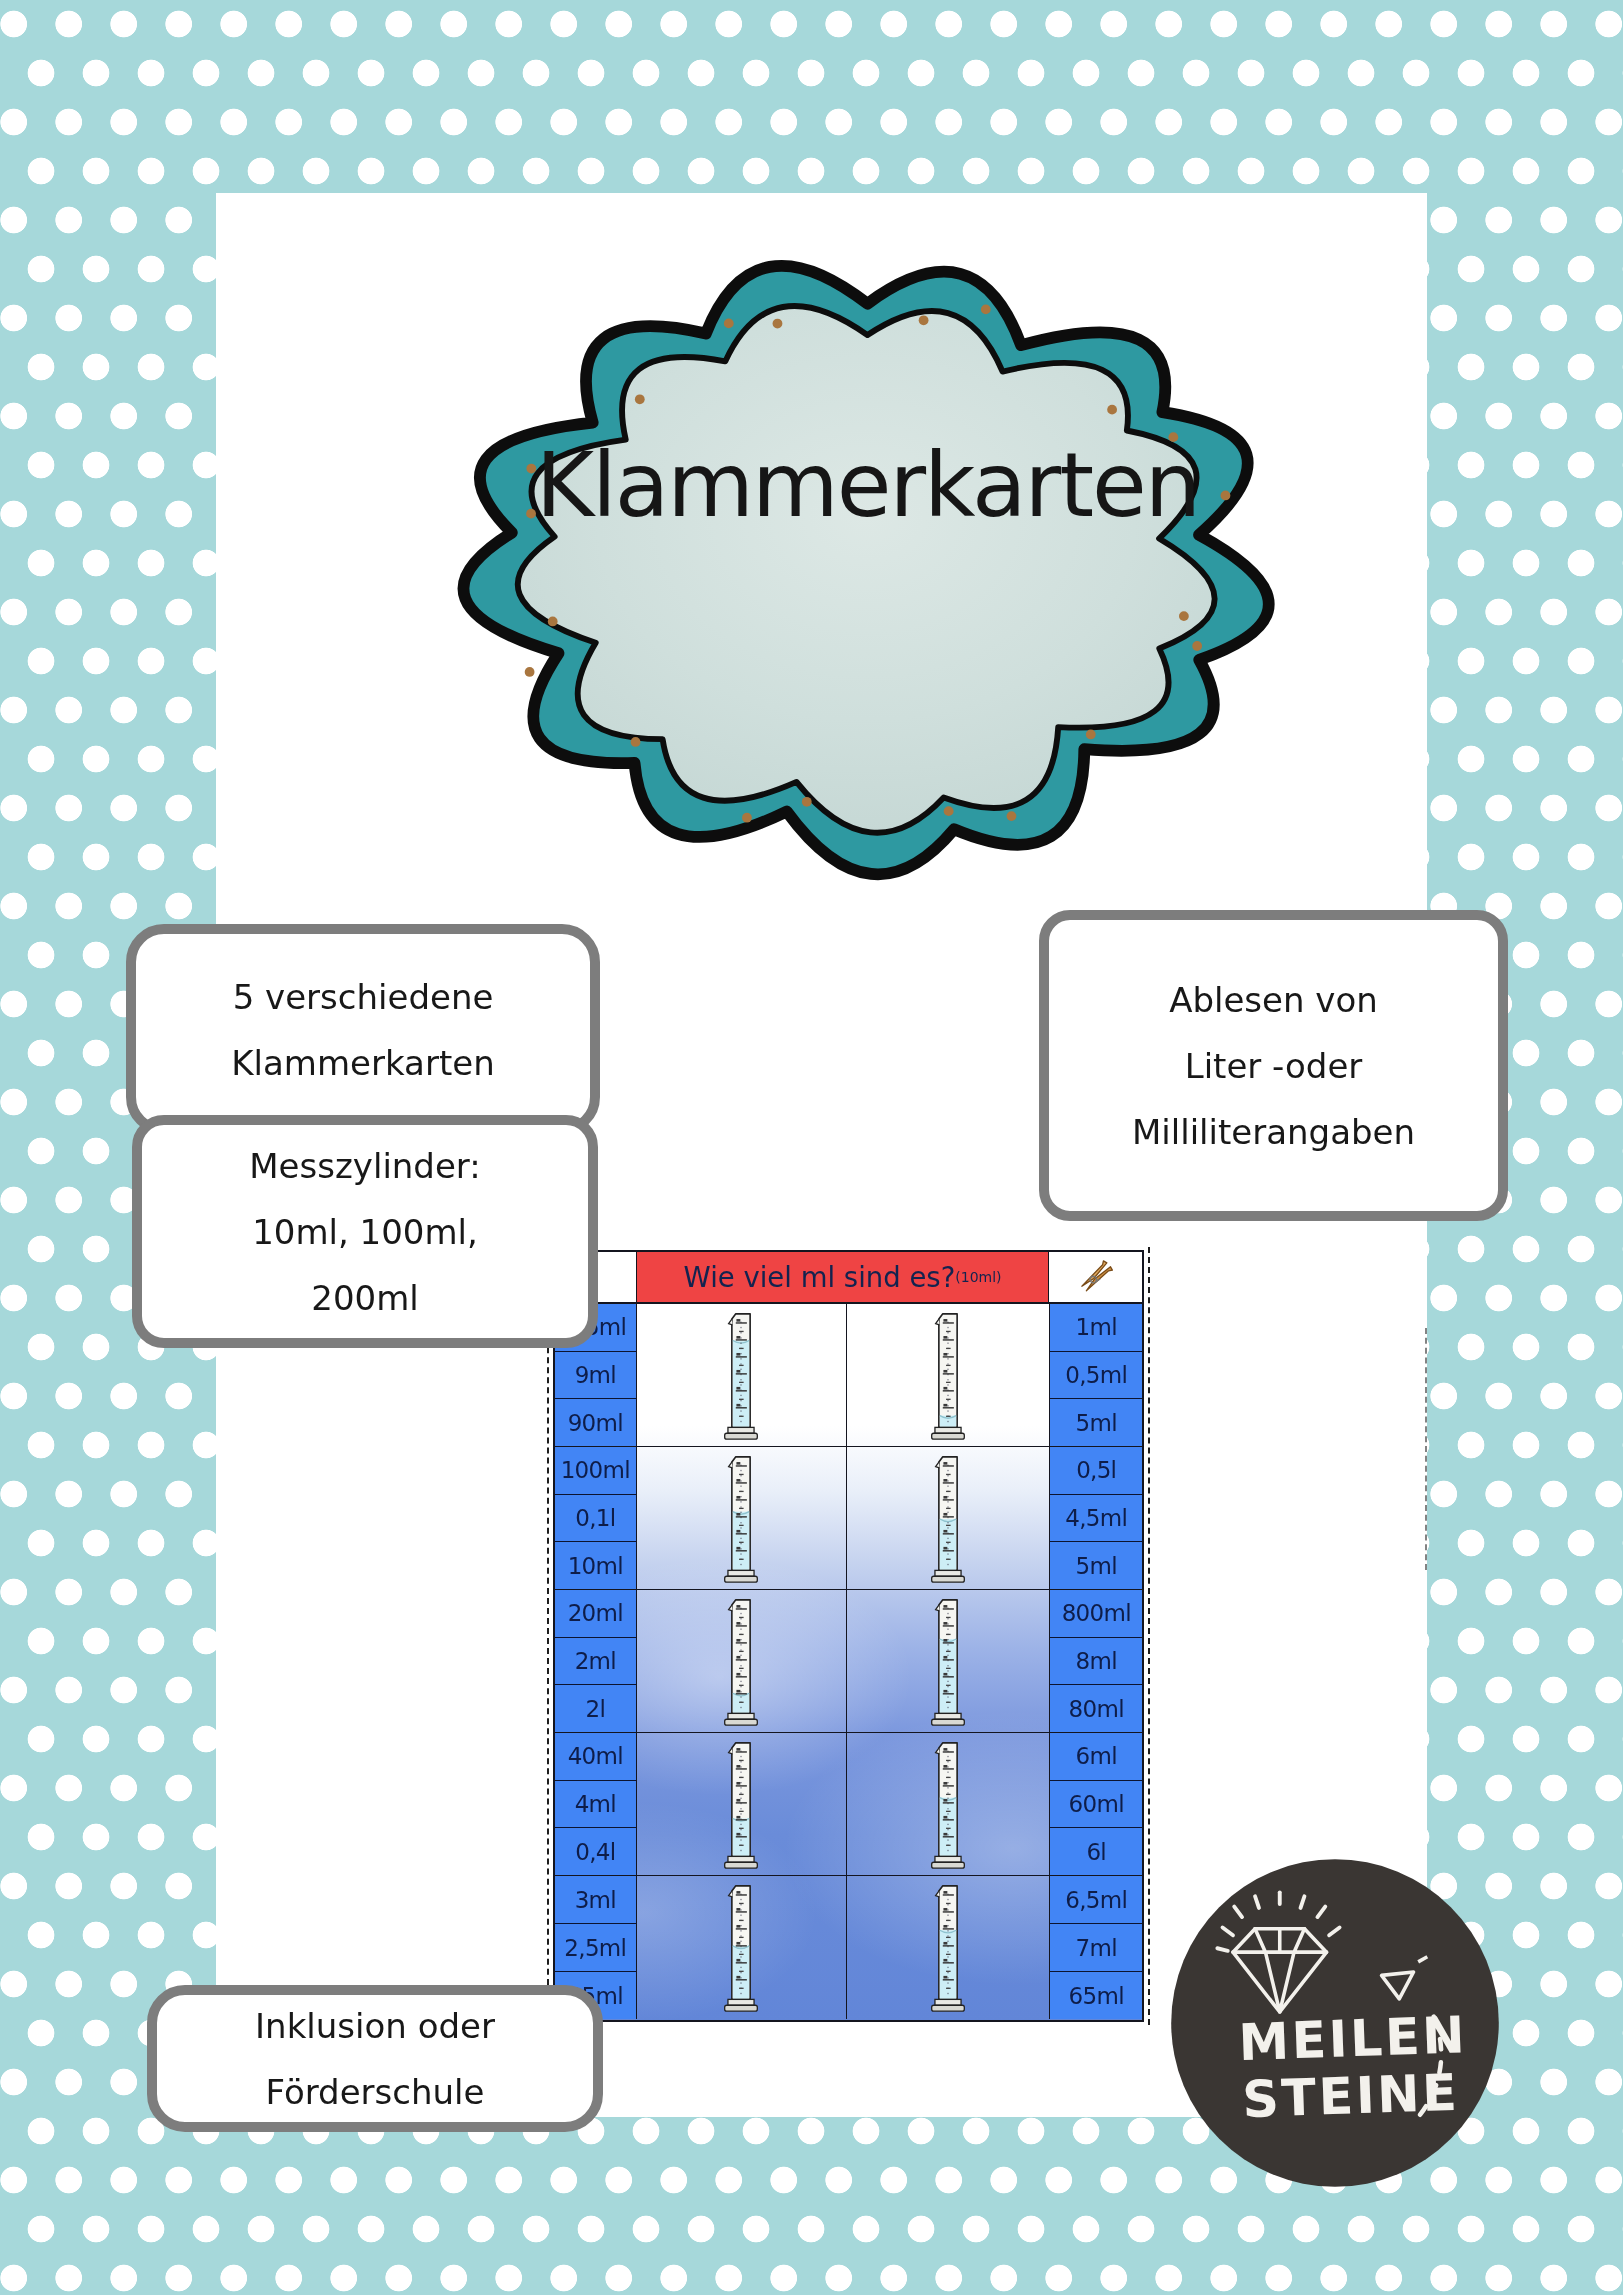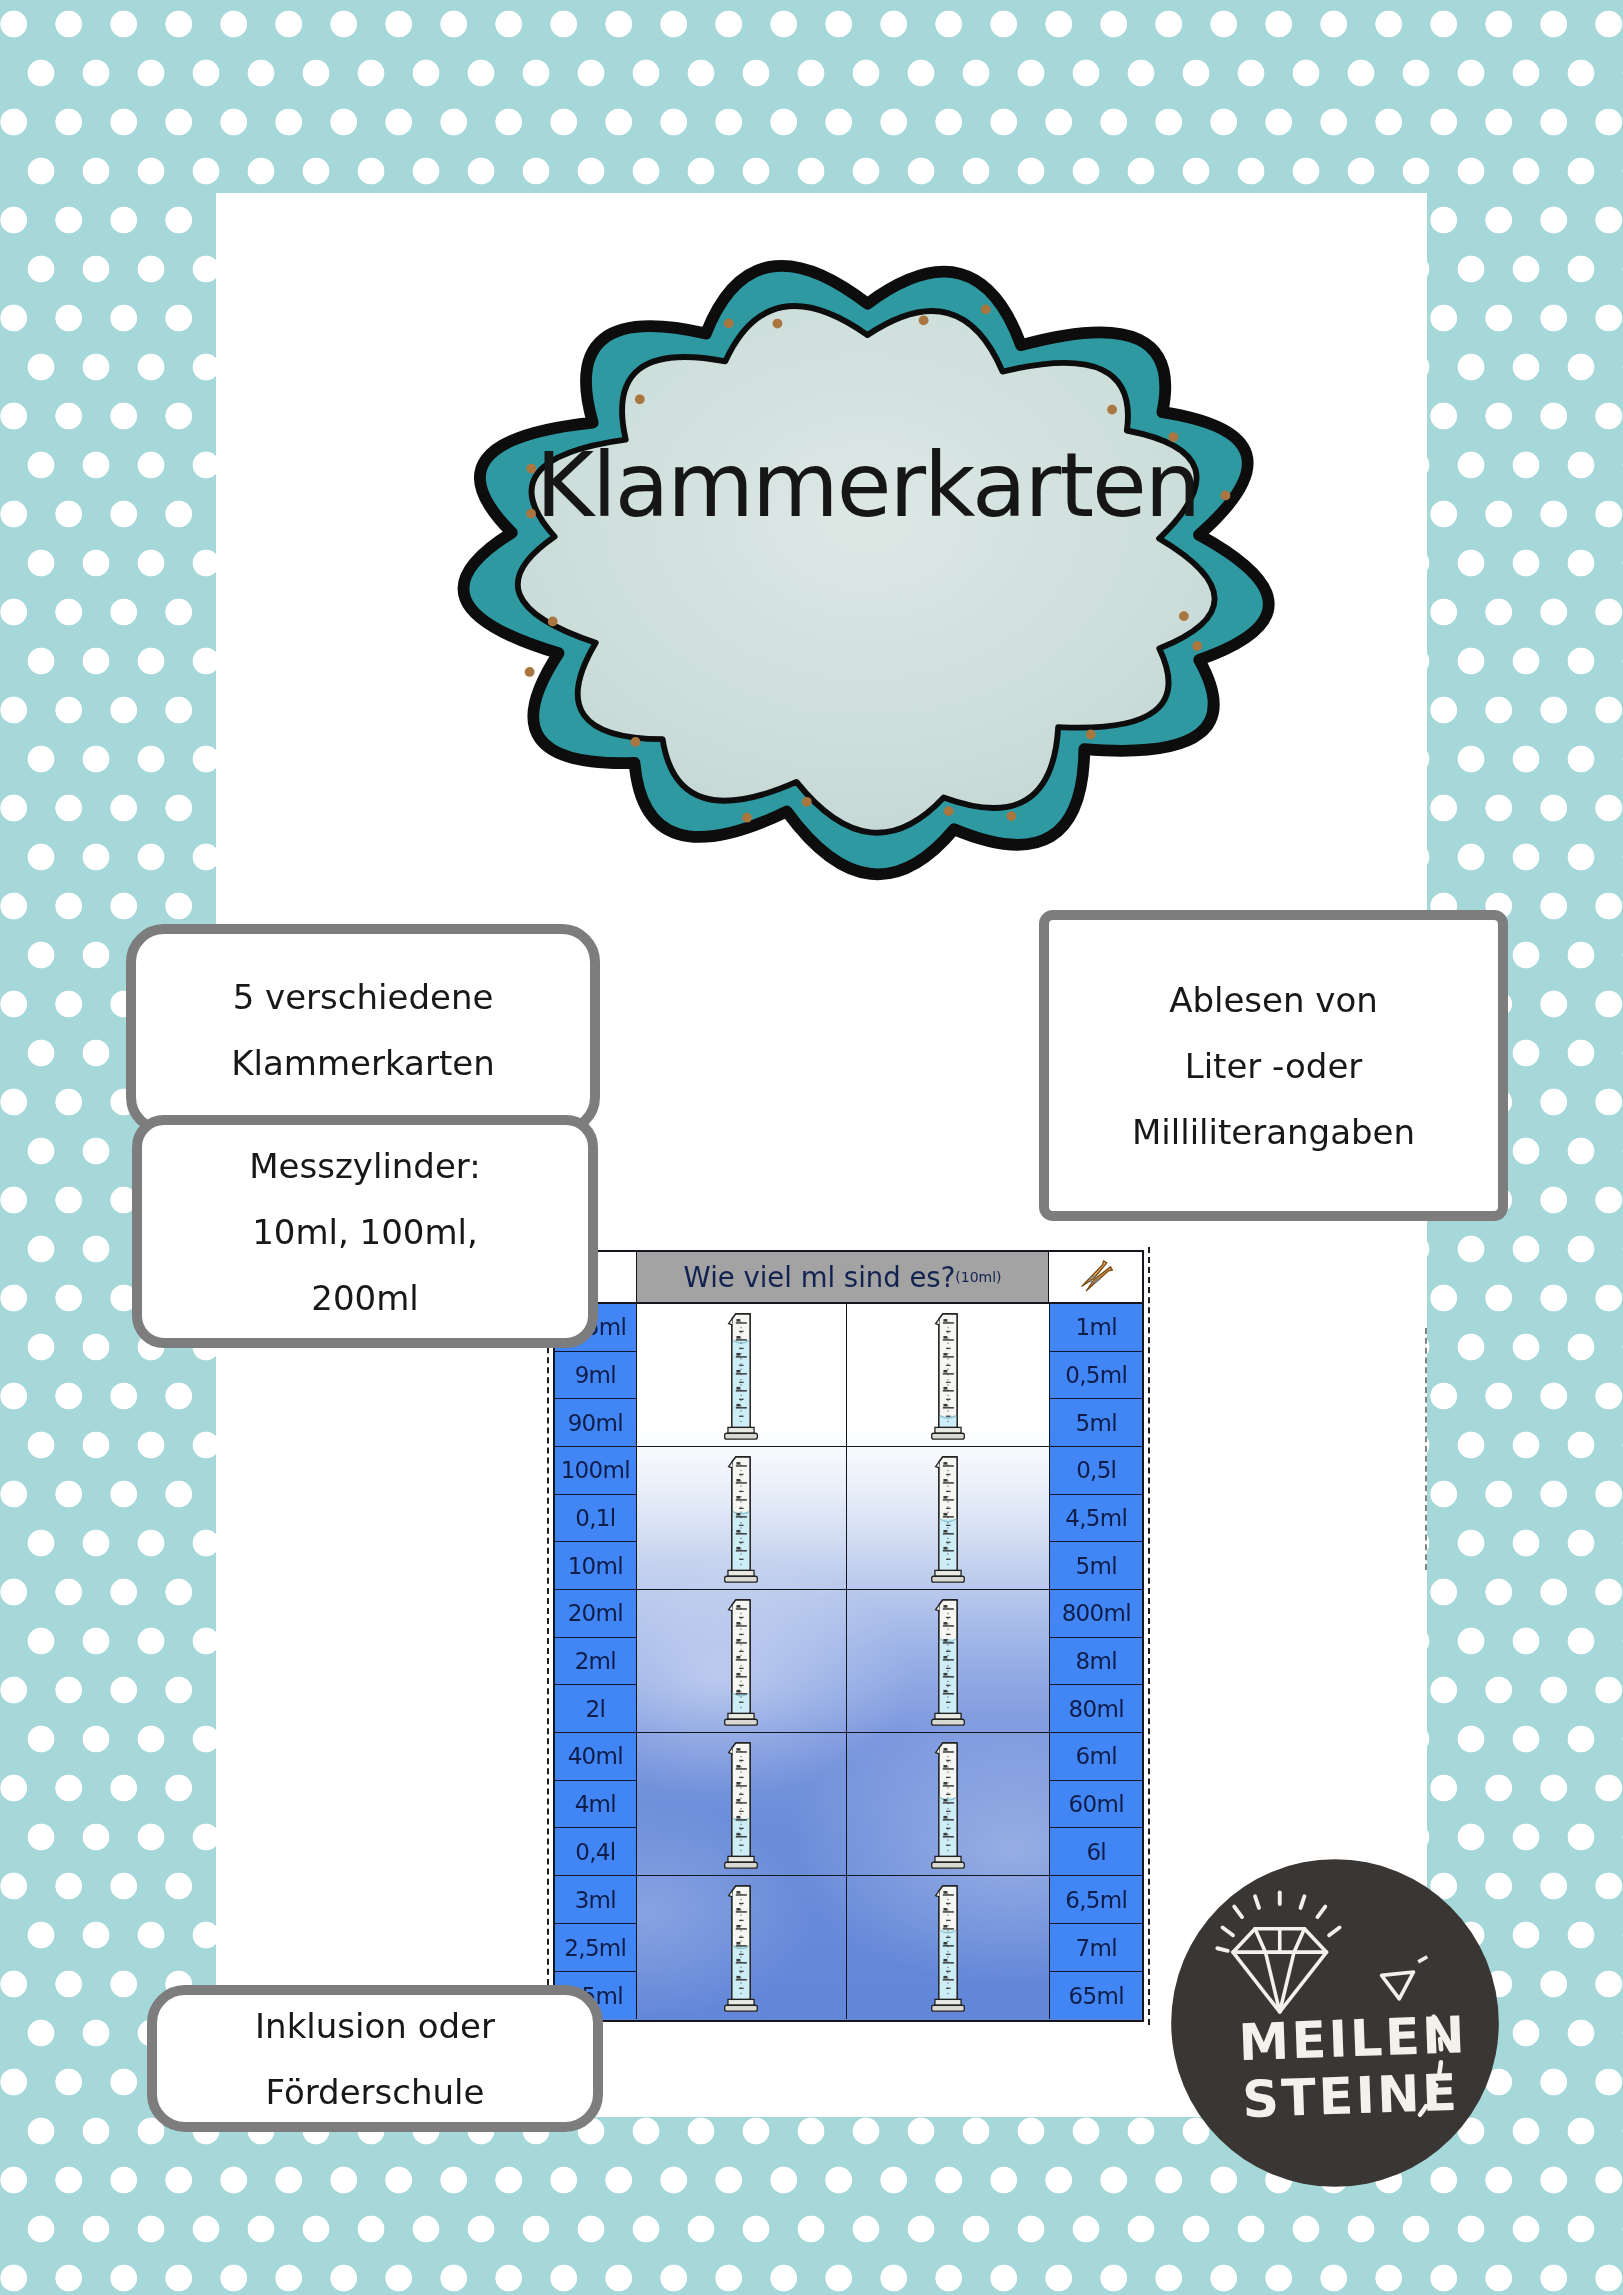--- a/index.html
+++ b/index.html
@@ -22,33 +22,33 @@
   .t1{top:436px;}
   .t2{top:633px;}
 
   
   .ibox{position:absolute;background:#ffffff;border:10.5px solid #7d7d7d;border-radius:38px;
     display:flex;flex-direction:column;justify-content:center;align-items:center;z-index:4;
     color:#181818;text-align:center;box-sizing:border-box;}
   .ibox .ln{font-size:34px;line-height:66px;white-space:nowrap;}
   .box1{left:126px;top:924px;width:474px;height:211px;}
   .box2{left:132px;top:1115px;width:466px;height:233px;border-radius:32px;}
-  .box3{left:1039px;top:910px;width:469px;height:311px;border-radius:14px;}
+  .box3{left:1039px;top:910px;width:469px;height:311px;border-radius:31px;}
   .box4{left:147px;top:1985px;width:456px;height:147px;}
 
   
   .worksheet{position:absolute;left:553px;top:1250px;width:591px;height:772px;z-index:2;
     box-sizing:border-box;border:2px solid #14151f;background:#fff;}
   .cut-v{position:absolute;width:0;top:1247px;height:778px;border-left:2px dashed #1c1c1c;z-index:2;}
   .cut-left{left:547px;}
   .cut-right{left:1148px;}
   .ws-header{display:flex;height:52px;box-sizing:border-box;border-bottom:2px solid #14151f;background:#fff;}
   .wsh-cell{box-sizing:border-box;height:100%;}
   .wsh-blank{width:82px;border-right:1.3px solid #14151f;background:#fff;}
-  .wsh-title{width:415px;border-right:1.3px solid #14151f;background:#a3a3a3;color:#13234f;
+  .wsh-title{width:415px;border-right:1.3px solid #14151f;background:#ef4444;color:#13234f;
     display:flex;align-items:center;justify-content:center;gap:0;white-space:nowrap;}
   .wsh-title .main{font-size:27.5px;}
   .wsh-title .suffix{font-size:14px;}
   .wsh-pin{width:93px;background:#fff;display:flex;align-items:center;justify-content:center;}
   .ws-body{height:716px;
     background-image:
       radial-gradient(275px 170px at 28% 52%, rgba(255,255,255,.38), rgba(255,255,255,0) 70%),
       radial-gradient(327px 196px at 78% 76%, rgba(255,255,255,.30), rgba(255,255,255,0) 70%),
       radial-gradient(249px 157px at 15% 85%, rgba(255,255,255,.22), rgba(255,255,255,0) 70%),
       linear-gradient(180deg,#ffffff 0%,#ffffff 17%,#e9eff9 26%,#c6d3ef 36%,#9db3e7 48%,#7c98de 60%,#6a8cd9 74%,#6286d8 100%);

